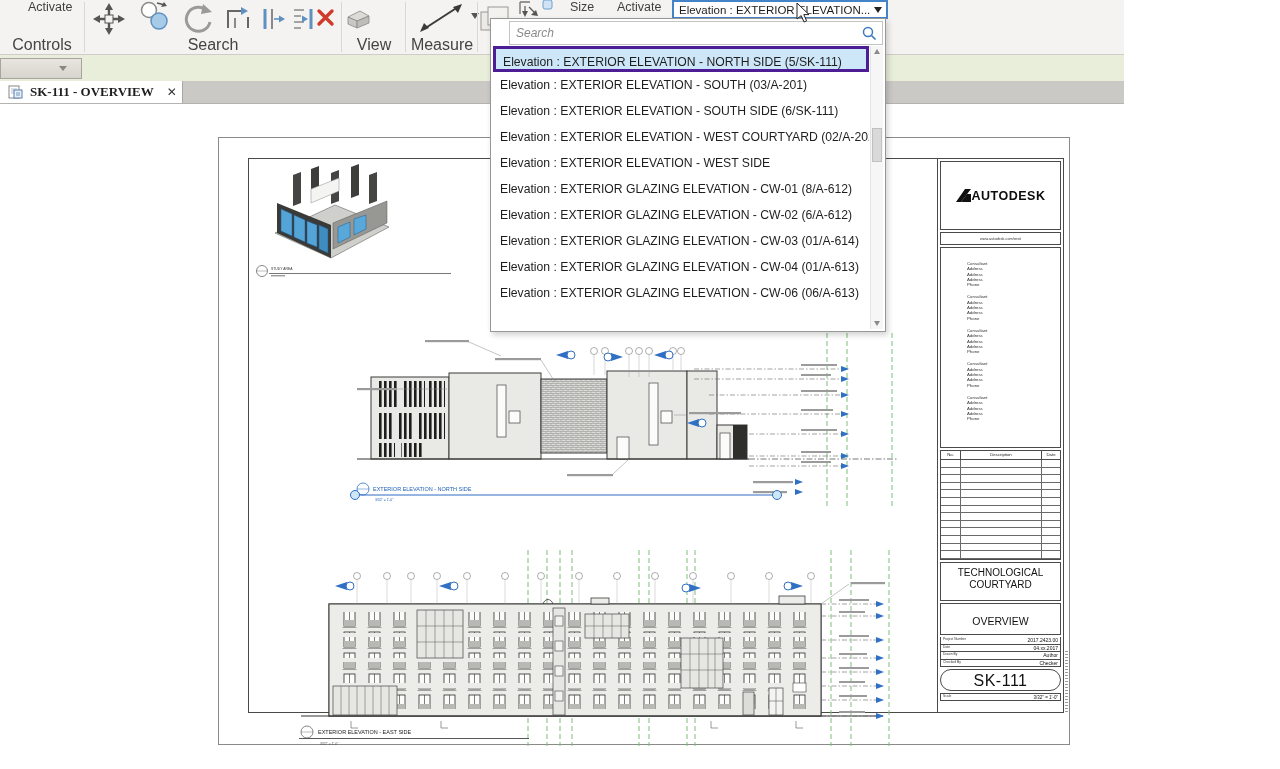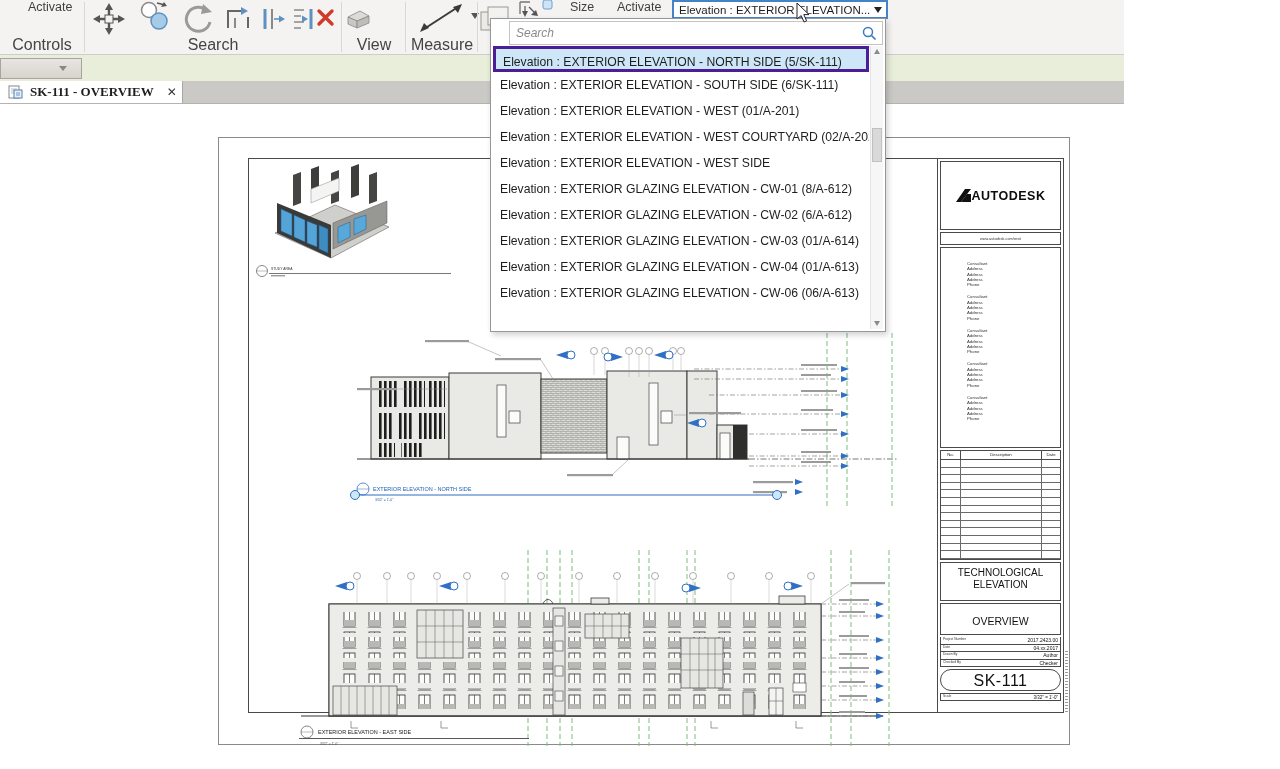--- a/index.html
+++ b/index.html
@@ -560,21 +560,21 @@
               <div class="rc3"></div>
             </div>
           <div class="rev-row">
               <div class="rc1"></div>
               <div class="rc2"></div>
               <div class="rc3"></div>
             </div>
 
         </div>
         <div class="tb-box tb-client">TECHNOLOGICAL
-ELEVATION</div>
+COURTYARD</div>
         <div class="tb-box tb-ovr">OVERVIEW</div>
         <div class="tb-field">
           <span class="fl">Project Number</span>
           <span class="fv">2017.2423.00</span>
         </div>
         <div class="tb-field">
           <span class="fl">Date</span>
           <span class="fv">04.xx.2017</span>
         </div>
         <div class="tb-field">
@@ -612,22 +612,22 @@
   <div class="ddpanel">
     <div class="dd-search">
       <input type="text" placeholder="Search" style="">
       <svg class="abs" style="right:6px;top:5px;position:absolute;" width="15" height="15">
         <circle cx="6" cy="6" r="4.5" fill="none" stroke="#3a7abf" stroke-width="1.5"></circle>
         <path d="M9.5 9.5L13.5 13.5" stroke="#3a7abf" stroke-width="1.7"></path>
       </svg>
     </div>
     <div class="dd-list">
       <div class="dd-item sel">Elevation : EXTERIOR ELEVATION - NORTH SIDE (5/SK-111)</div>
+      <div class="dd-item">Elevation : EXTERIOR ELEVATION - SOUTH (03/A-201)</div>
       <div class="dd-item">Elevation : EXTERIOR ELEVATION - SOUTH SIDE (6/SK-111)</div>
-      <div class="dd-item">Elevation : EXTERIOR ELEVATION - WEST (01/A-201)</div>
       <div class="dd-item">Elevation : EXTERIOR ELEVATION - WEST COURTYARD (02/A-202)</div>
       <div class="dd-item">Elevation : EXTERIOR ELEVATION - WEST SIDE</div>
       <div class="dd-item">Elevation : EXTERIOR GLAZING ELEVATION - CW-01 (8/A-612)</div>
       <div class="dd-item">Elevation : EXTERIOR GLAZING ELEVATION - CW-02 (6/A-612)</div>
       <div class="dd-item">Elevation : EXTERIOR GLAZING ELEVATION - CW-03 (01/A-614)</div>
       <div class="dd-item">Elevation : EXTERIOR GLAZING ELEVATION - CW-04 (01/A-613)</div>
       <div class="dd-item">Elevation : EXTERIOR GLAZING ELEVATION - CW-06 (06/A-613)</div>
     </div>
     <div class="dd-scroll">
       <div class="sc-up"></div>

